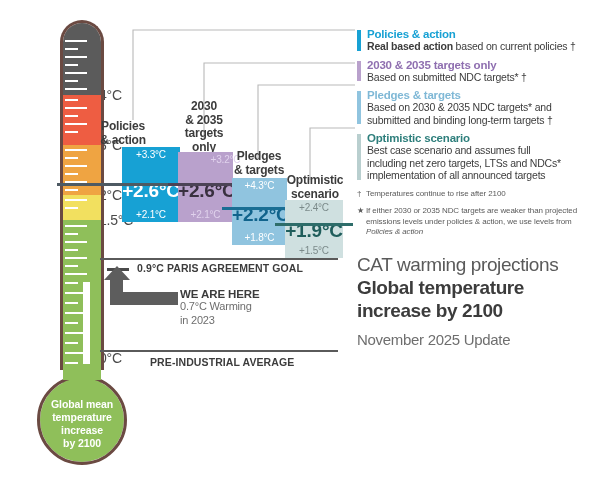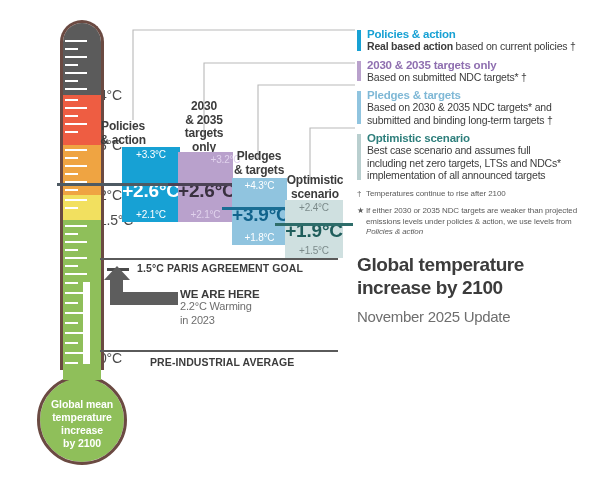--- a/index.html
+++ b/index.html
@@ -299,52 +299,52 @@
     <div class="midline" style="top:31px; background:#4c4356;"></div>
     <div class="val bottom" style="color:#e0d2ec;">+2.1°C</div>
   </div>
 
   <div class="bar-title" style="left:229px; top:150px; width:60px;">
     <div>Pledges</div>
     <div>&amp; targets</div>
   </div>
   <div class="bar" id="bar-pledges" style="left:232px; top:178px; width:55px; height:67px; background:#90c4df;">
     <div class="val top" style="color:#ffffff;">+4.3°C</div>
-    <div class="val mid" style="top:26px; color:#11638c;">+3.9°C</div>
+    <div class="val mid" style="top:26px; color:#11638c;">+2.2°C</div>
     <div class="midline" style="top:29px; background:#1a6e94;"></div>
     <div class="val bottom" style="color:#ffffff;">+1.8°C</div>
   </div>
 
   <div class="bar-title" style="left:281px; top:174px; width:68px;">
     <div>Optimistic</div>
     <div>scenario</div>
   </div>
   <div class="bar" id="bar-optimistic" style="left:285px; top:200px; width:58px; height:58px; background:#cfe0e0;">
     <div class="val top" style="color:#7b8a8a;">+2.4°C</div>
     <div class="val mid" style="top:20px; color:#1f5d5b;">+1.9°C</div>
     <div class="midline" style="top:23px; background:#2e6d6a;"></div>
     <div class="val bottom" style="color:#7b8a8a;">+1.5°C</div>
   </div>
 
   <div class="rule" style="left:100px; top:258px; width:238px;"></div>
   <div class="tickmark-small" style="left:107px; top:268px; width:22px;"></div>
-  <div class="rule-lbl" style="left:137px; top:262px;">1.5°C PARIS AGREEMENT GOAL</div>
+  <div class="rule-lbl" style="left:137px; top:262px;">0.9°C PARIS AGREEMENT GOAL</div>
 
   <div class="rule" style="left:100px; top:350px; width:238px;"></div>
   <div class="rule-lbl" style="left:118px; top:356px;margin-left:32px;">PRE-INDUSTRIAL AVERAGE</div>
 
   <div class="arrow-stem" style="left:110px; top:292px; width:68px; height:13px;"></div>
   <div class="arrow-stem" style="left:110px; top:278px; width:13px; height:22px;"></div>
   <svg style="position:absolute; left:104px; top:266px; z-index:6;" width="26" height="16">
     <polygon points="13,0 26,14 0,14" fill="#5d5d5d"></polygon>
   </svg>
 
   <div class="we-are-here" style="left:180px; top:288px;">
     <div class="h">WE ARE HERE</div>
-    <div class="s">2.2°C Warming</div>
+    <div class="s">0.7°C Warming</div>
     <div class="s">in 2023</div>
   </div>
 
   <div class="legend">
 
     <div class="leg-item">
       <div class="leg-bar" style="background:#17a1d4;"></div>
       <div class="leg-title" style="color:#17a1d4;">Policies &amp; action</div>
       <div class="leg-desc"><b>Real based action</b><span> based on current policies †</span></div>
     </div>
@@ -373,18 +373,19 @@
     <div class="footnote">
       <span class="mk">†</span><span>Temperatures continue to rise after 2100</span>
     </div>
 
     <div class="footnote">
       <span class="mk">★</span><span>If either 2030 or 2035 NDC targets are weaker than projected emissions levels under policies &amp; action, we use levels from </span><i>Policies &amp; action</i>
     </div>
   </div>
 
   <div class="titleblock">
+    <div class="t1">CAT warming projections</div>
     <div class="t2">Global temperature</div>
     <div class="t2">increase by 2100</div>
     <div class="t3">November 2025 Update</div>
   </div>
 
 </div>
 
 </body></html>

